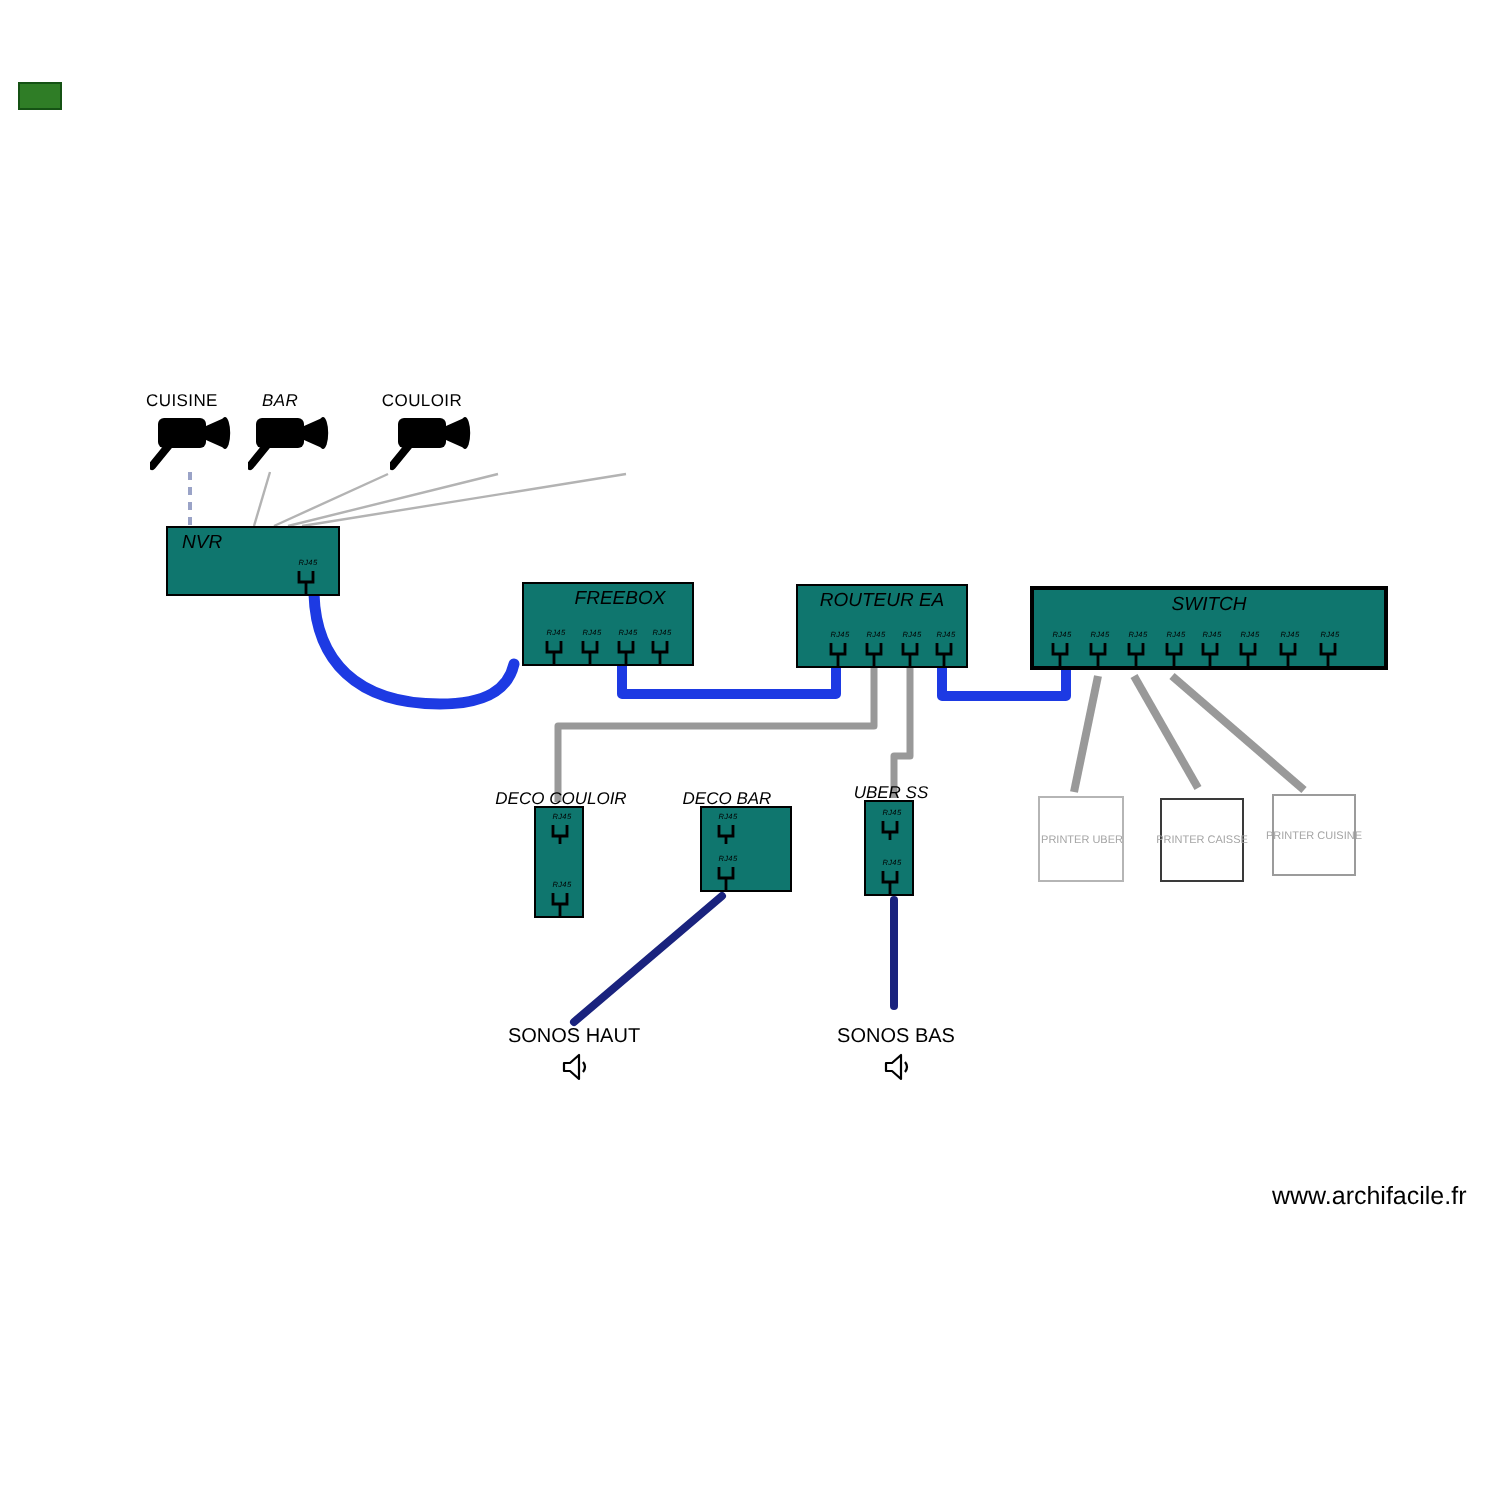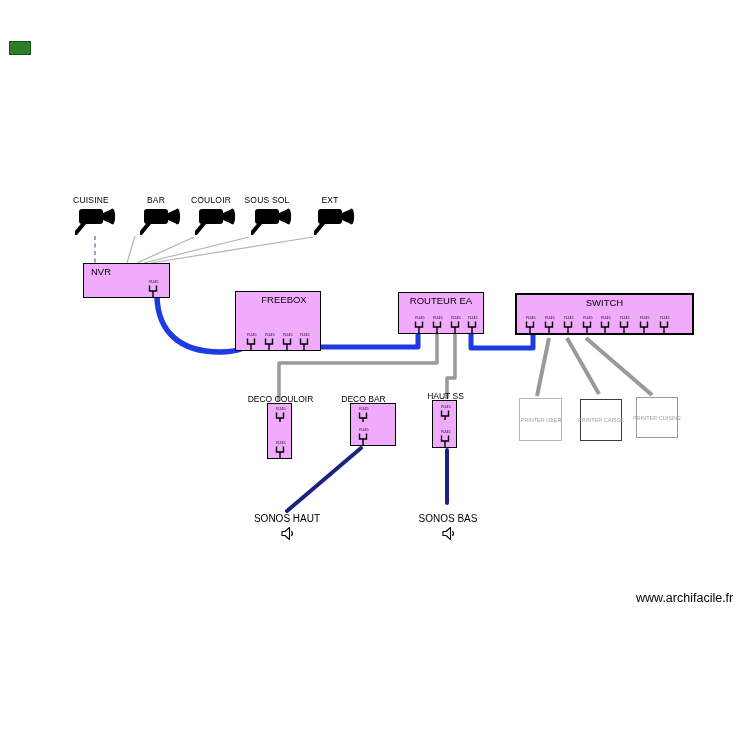--- a/index.html
+++ b/index.html
@@ -9,21 +9,21 @@
   }
   .wires { position:absolute; left:0; top:0; z-index:1; }
 
   .marker { position:absolute; left:9px; top:41px; width:20px; height:12px;
     background:#2f7d26; border:1px solid #155214; z-index:2; }
 
   .camera { position:absolute; top:195px; width:60px; text-align:center; z-index:2; }
   .camera-label { display:block; font-size:8.5px; letter-spacing:0.2px; white-space:nowrap; }
   .camera svg { display:block; margin:1px auto 0 14px; }
 
-  .box { position:absolute; background:#f0abfc; border:1.5px solid #000; z-index:2; box-sizing:border-box; }
+  .box { position:absolute; background:#0f766e; border:1.5px solid #000; z-index:2; box-sizing:border-box;font-style:italic; }
   .box-title { display:block; text-align:center; font-size:9.5px; padding-top:2px; white-space:nowrap; }
   .title-left { text-align:left; padding-left:7px; }
 
   .port { position:absolute; width:18px; text-align:center; z-index:3; }
   .port-label { display:block; height:5px; line-height:5px; font-size:9px;
     transform:scale(0.42); transform-origin:center center; letter-spacing:0.4px; white-space:nowrap; }
   .port svg { display:block; margin:0 auto; }
 
   .deco-label { position:absolute; top:-10px; left:-28px; width:81px; text-align:center;
     font-size:8.5px; white-space:nowrap; background:transparent; }
@@ -70,57 +70,45 @@
   </svg>
 
   <div class="marker"></div>
 
   <div class="camera" style="left:61px;">
     <span class="camera-label">CUISINE</span>
     <svg width="46" height="32">
         <use href="#cam"></use>
       </svg>
   </div>
-  <div class="camera" style="left:126px;">
+  <div class="camera" style="left:110px;font-style:italic;">
     <span class="camera-label">BAR</span>
     <svg width="46" height="32">
         <use href="#cam"></use>
       </svg>
   </div>
   <div class="camera" style="left:181px;">
     <span class="camera-label">COULOIR</span>
     <svg width="46" height="32">
         <use href="#cam"></use>
       </svg>
   </div>
-  <div class="camera" style="left:237px;">
-    <span class="camera-label">SOUS SOL</span>
-    <svg width="46" height="32">
-        <use href="#cam"></use>
-      </svg>
-  </div>
-  <div class="camera" style="left:300px;">
-    <span class="camera-label">EXT</span>
-    <svg width="46" height="32">
-        <use href="#cam"></use>
-      </svg>
-  </div>
 
   <div class="box" style="left:83px; top:263px; width:87px; height:35px;">
     <span class="box-title title-left">NVR</span>
     <div class="port" style="left:60px; bottom:0;">
       <span class="port-label">RJ45</span>
       <svg width="12" height="13" viewBox="0 0 12 13">
           <path d="M2.5,1.5 V7 H9.5 V1.5" stroke="#000" stroke-width="1.4" fill="none"></path>
           <path d="M6,7 V13" stroke="#000" stroke-width="1.4"></path>
         </svg>
     </div>
   </div>
 
-  <div class="box" style="left:235px; top:291px; width:86px; height:60px;padding-left:12px;">
+  <div class="box" style="left:261px; top:291px; width:86px; height:42px;padding-left:12px;">
     <span class="box-title">FREEBOX</span>
     <div class="port" style="left:6px; bottom:0;">
         <span class="port-label">RJ45</span>
         <svg width="12" height="13" viewBox="0 0 12 13">
           <path d="M2.5,1.5 V7 H9.5 V1.5" stroke="#000" stroke-width="1.4" fill="none"></path>
           <path d="M6,7 V13" stroke="#000" stroke-width="1.4"></path>
         </svg>
       </div>
     <div class="port" style="left:24px; bottom:0;">
         <span class="port-label">RJ45</span>
@@ -265,21 +253,21 @@
       </div>
     <div class="port" style="left:2.5px; bottom:0;">
         <span class="port-label">RJ45</span>
         <svg width="12" height="13" viewBox="0 0 12 13">
           <path d="M2.5,1.5 V7 H9.5 V1.5" stroke="#000" stroke-width="1.4" fill="none"></path>
           <path d="M6,7 V13" stroke="#000" stroke-width="1.4"></path>
         </svg>
       </div>
   </div>
   <div class="box" style="left:432px; top:400px; width:25px; height:48px; border-width:1px;">
-    <span class="deco-label">HAUT SS</span>
+    <span class="deco-label">UBER SS</span>
     <div class="port" style="left:2.5px; top:3px;">
         <span class="port-label">RJ45</span>
         <svg width="12" height="11" viewBox="0 0 12 11">
           <path d="M2.5,1.5 V7 H9.5 V1.5" stroke="#000" stroke-width="1.4" fill="none"></path>
           <path d="M6,7 V11" stroke="#000" stroke-width="1.4"></path>
         </svg>
       </div>
     <div class="port" style="left:2.5px; bottom:0;">
         <span class="port-label">RJ45</span>
         <svg width="12" height="13" viewBox="0 0 12 13">

